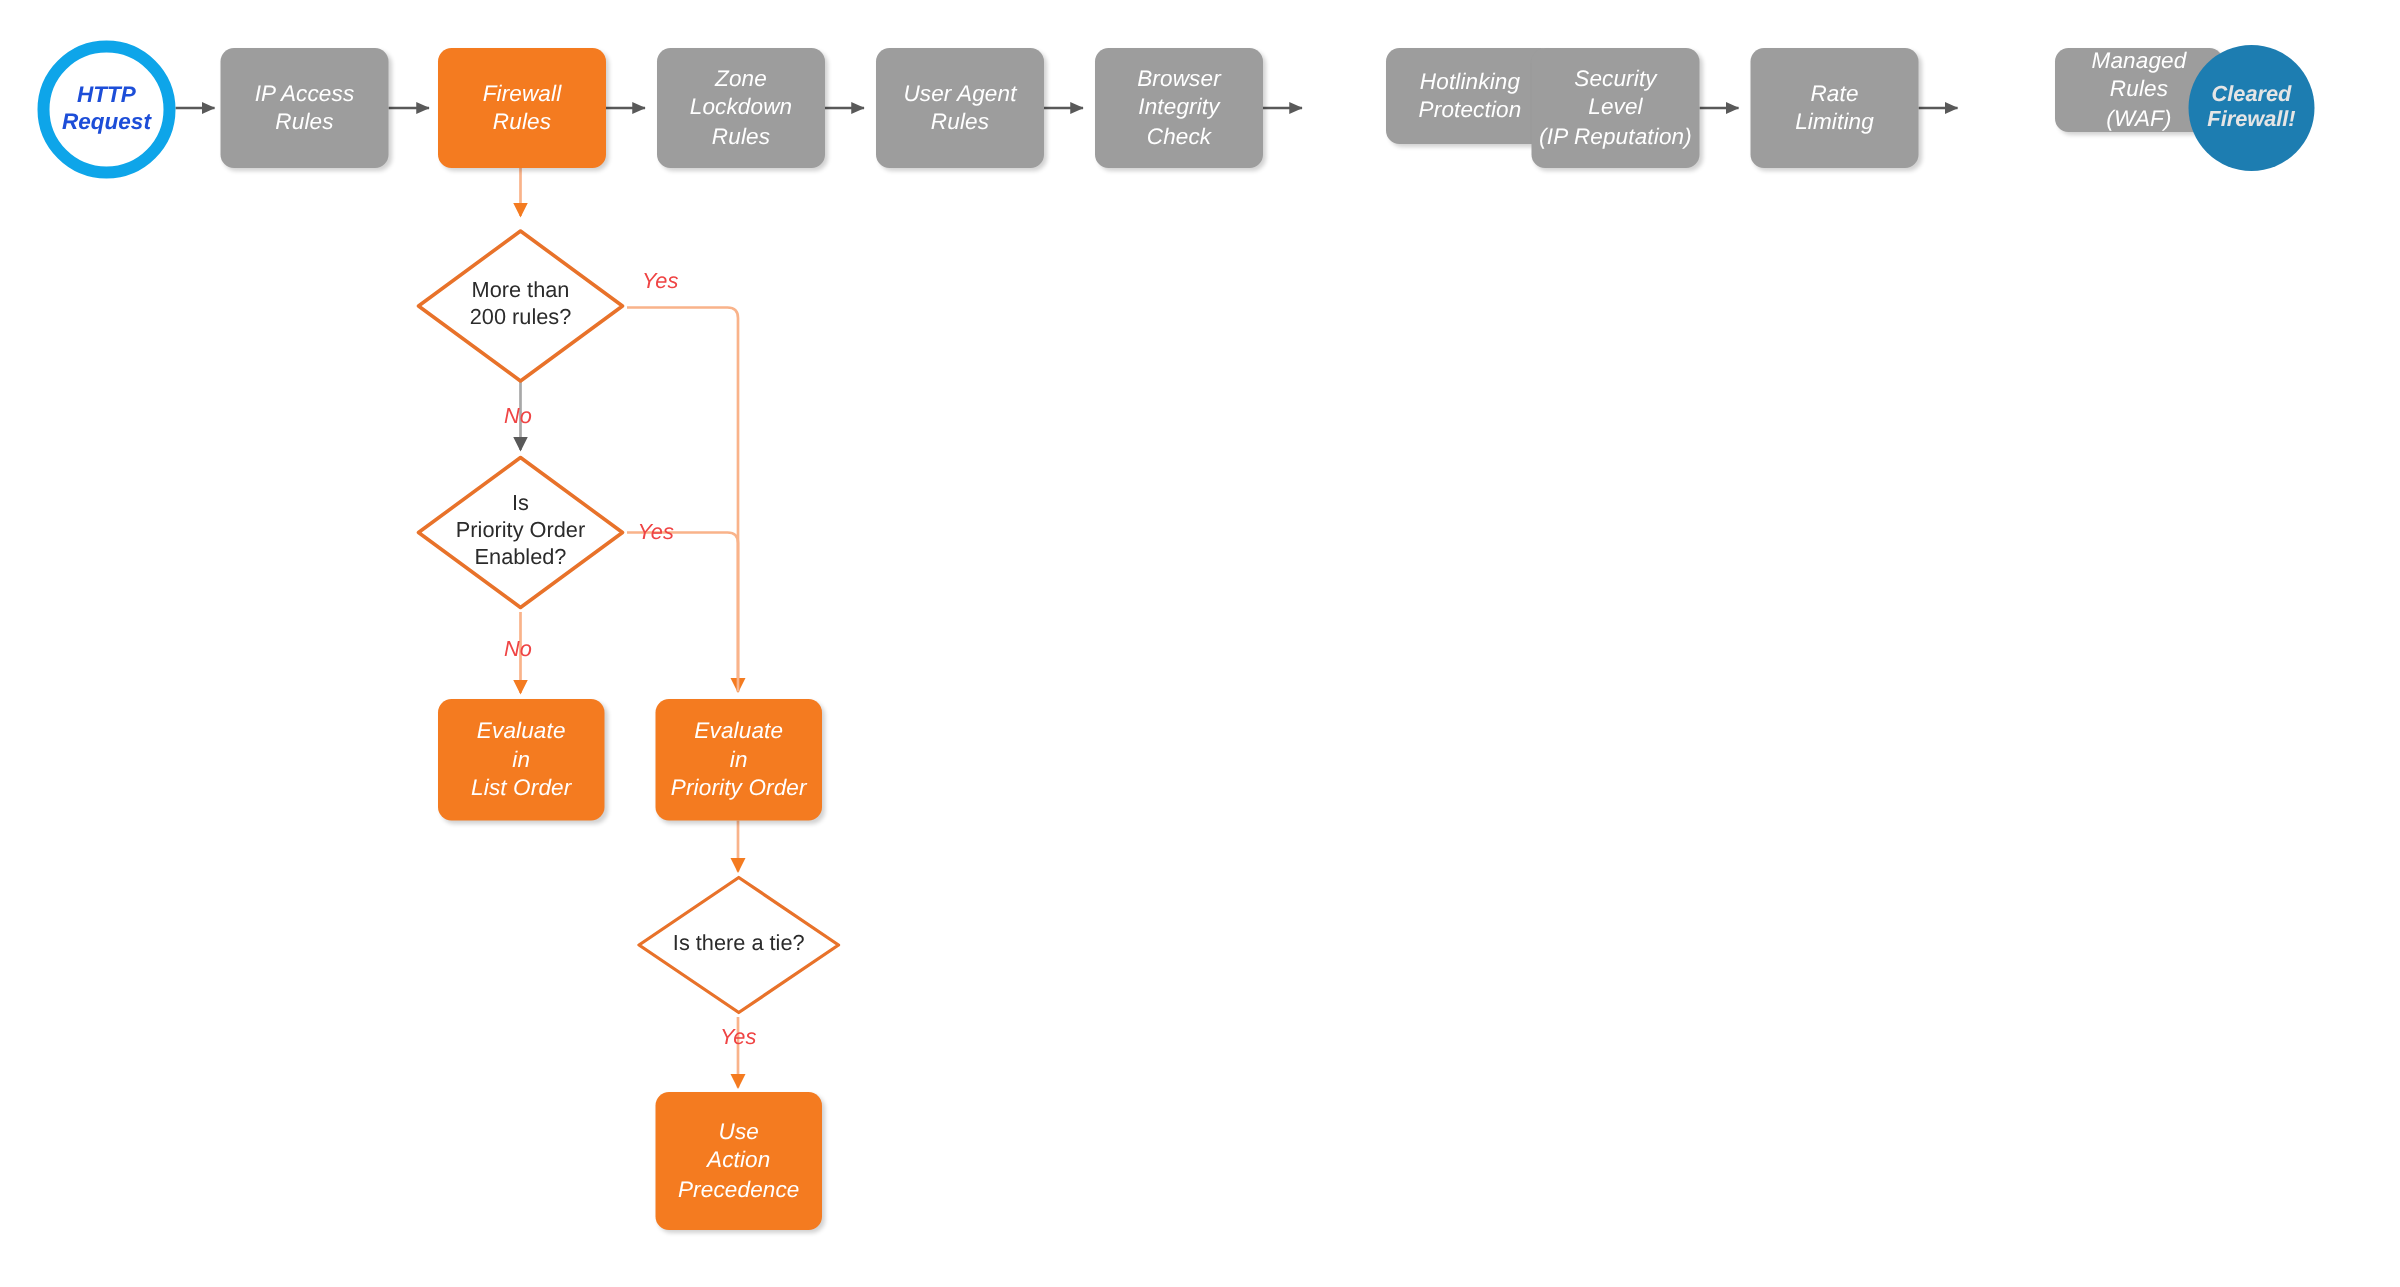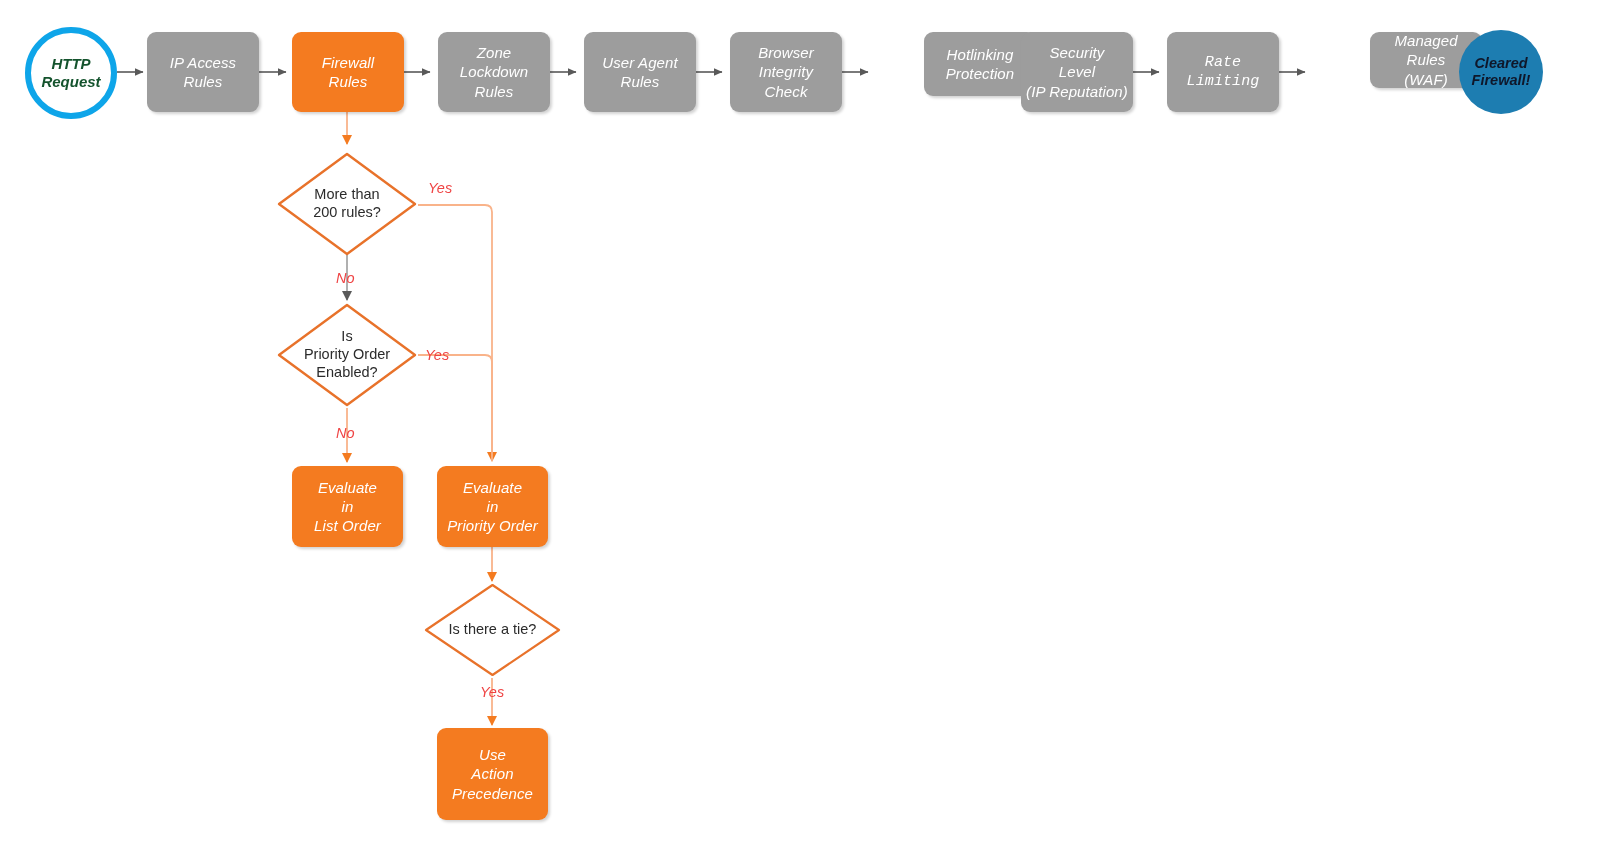--- a/index.html
+++ b/index.html
@@ -52,26 +52,26 @@
 
   
   .circle {
     border-radius: 50%;
     font-style: italic;
     font-weight: bold;
     line-height: 1.2;
   }
   .circle.start {
     background: #ffffff;
-    border: 6px solid #0ea5e9;
-    color: #14532d;
+    border: 8px solid #0ea5e9;
+    color: #1d4ed8;
   }
   .circle.end {
     background: #1d7db1;
-    color: #0f172a;
+    color: #e5e5e5;
   }
 
   
   .diamond {
     background: transparent;
   }
   .diamond .dshape {
     position: absolute;
     left: 0; top: 0;
     width: 100%;
@@ -191,21 +191,21 @@
 Protection</span>
   </div>
 
   <div class="node box gray" style="left:1021px; top:32px; width:112px; height:80px; font-size:15px;">
     <span style="white-space:pre-line;">Security
 Level
 (IP Reputation)</span>
   </div>
 
   <div class="node box gray" style="left:1167px; top:32px; width:112px; height:80px; font-size:15px;">
-    <span style="white-space:pre-line;font-family:Liberation Mono, monospace;">Rate
+    <span style="white-space:pre-line;">Rate
 Limiting</span>
   </div>
 
   <div class="node box gray" style="left:1370px; top:32px; width:112px; height:56px; font-size:15px;">
     <span style="white-space:pre-line;">Managed
 Rules
 (WAF)</span>
   </div>
 
   <div class="node circle end" style="left:1459px; top:30px; width:84px; height:84px; font-size:14.5px;">

